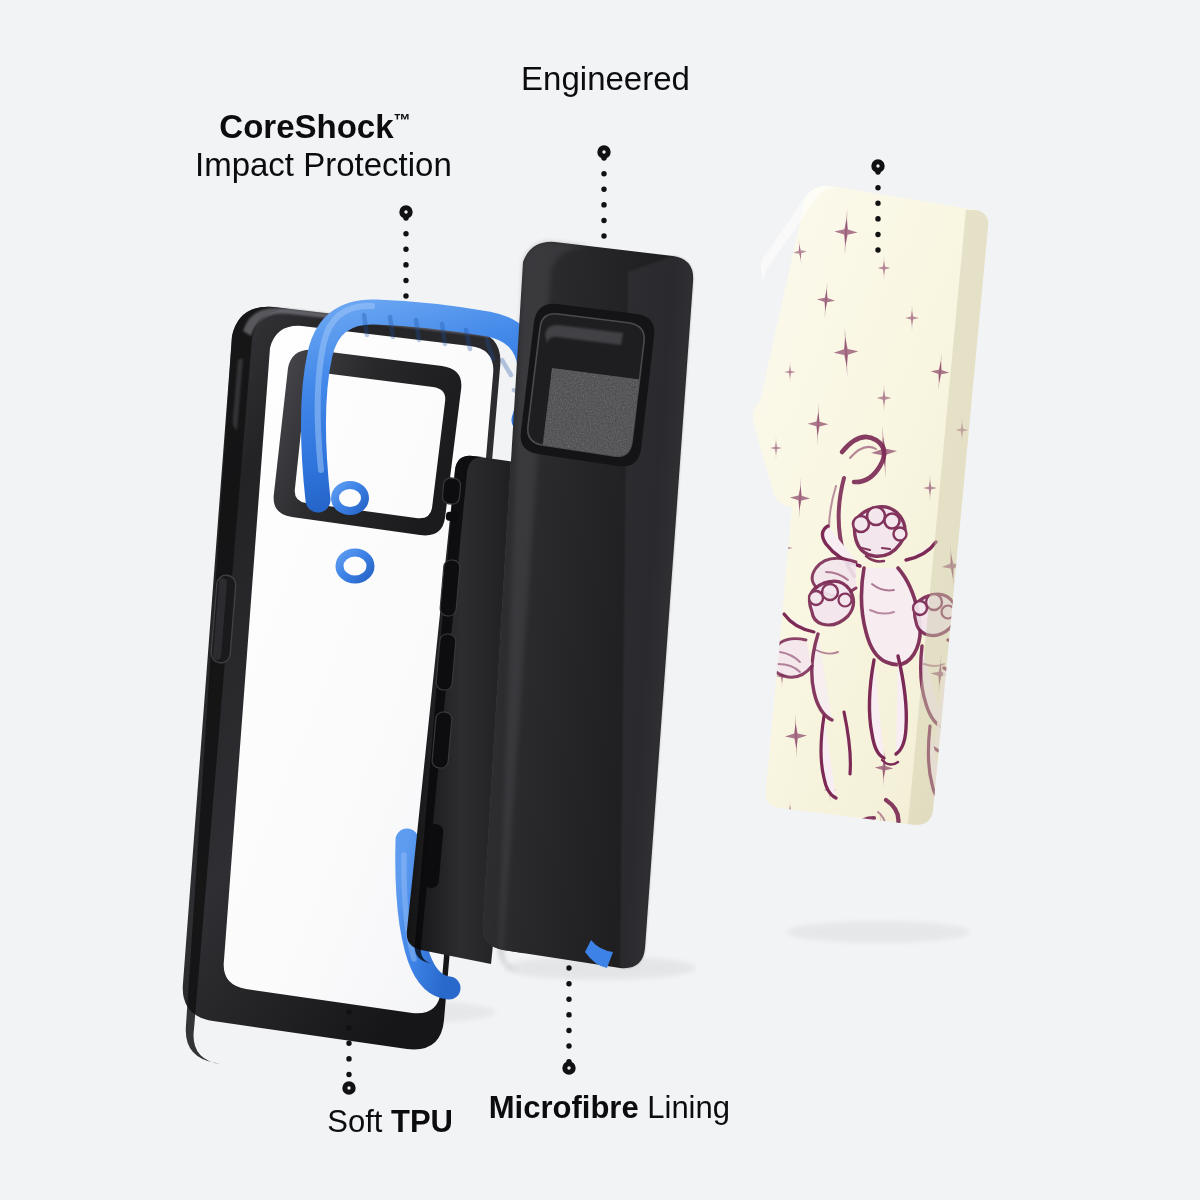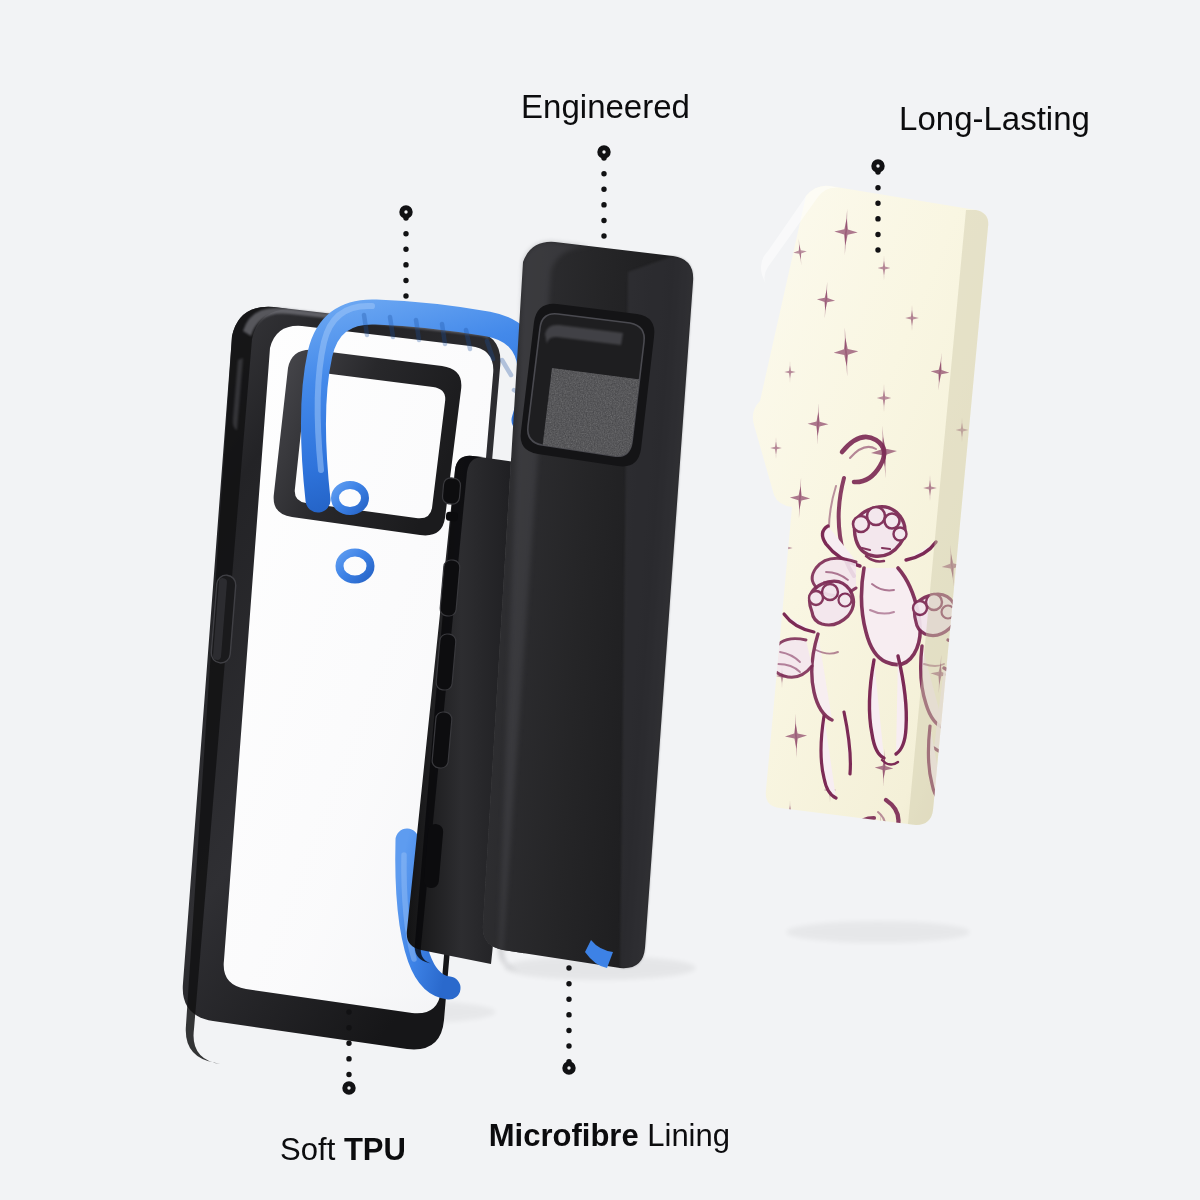--- a/index.html
+++ b/index.html
@@ -6,32 +6,32 @@
   body{
     width:1200px;height:1200px;
     background:#f2f3f5;
     font-family:"Liberation Sans","DejaVu Sans",sans-serif;
     overflow:hidden;position:relative;
   }
   #stage{position:absolute;inset:0;width:1200px;height:1200px;}
   svg.layer{position:absolute;left:0;top:0;width:1200px;height:1200px;overflow:visible;}
 
   
-  .callout{position:absolute;color:#0c0c0e;line-height:1.16;margin-top:28px;}
+  .callout{position:absolute;color:#0c0c0e;line-height:1.16;}
   .callout .l1,.callout .l2{display:block;white-space:nowrap;}
   .reg{font-weight:400;}
   .bold{font-weight:700;}
   .c-top{font-size:33px;}
   .c-bot{font-size:31px;}
   .tm{font-size:.52em;vertical-align:super;font-weight:700;letter-spacing:0;}
 
   #cal-coreshock{left:195px;top:108px;text-align:center;width:240px;}
   #cal-shell{left:428px;top:60px;text-align:center;width:355px;}
   #cal-print{left:872px;top:72px;text-align:center;width:245px;}
-  #cal-tpu{left:233px;top:1104px;text-align:center;width:220px;}
+  #cal-tpu{left:233px;top:1104px;text-align:right;width:220px;}
   #cal-micro{left:440px;top:1090px;text-align:right;width:290px;}
   .inline-row{white-space:nowrap;}
 </style>
 </head>
 <body>
 
 <div id="stage">
 
   <svg class="layer" viewBox="0 0 1200 1200">
     <defs>
@@ -352,27 +352,30 @@
 
     <g fill="none" stroke="#111113" stroke-width="5">
       <circle cx="406" cy="212" r="4.2"></circle>
       <circle cx="604" cy="152" r="4.2"></circle>
       <circle cx="878" cy="166" r="4.2"></circle>
       <circle cx="349" cy="1088" r="4.2"></circle>
       <circle cx="569" cy="1068" r="4.2"></circle>
     </g>
   </svg>
 
+  <div class="callout c-top" id="cal-coreshock">
+    <span class="l1 bold"><span>CoreShock</span><span class="tm">™</span></span>
+    <span class="l2 reg">Impact Protection</span>
+  </div>
 
   <div class="callout c-top" id="cal-shell">
     <span class="l1 reg">Engineered</span>
   </div>
 
   <div class="callout c-top" id="cal-print">
-    <span class="l1 reg">Long-Lasting</span>
   </div>
 
   <div class="callout c-bot" id="cal-tpu">
     <span class="inline-row"><span class="reg">Soft </span><span class="bold">TPU</span></span>
   </div>
 
   <div class="callout c-bot" id="cal-micro">
     <span class="inline-row"><span class="bold">Microfibre</span><span class="reg"> Lining</span></span>
   </div>
 

